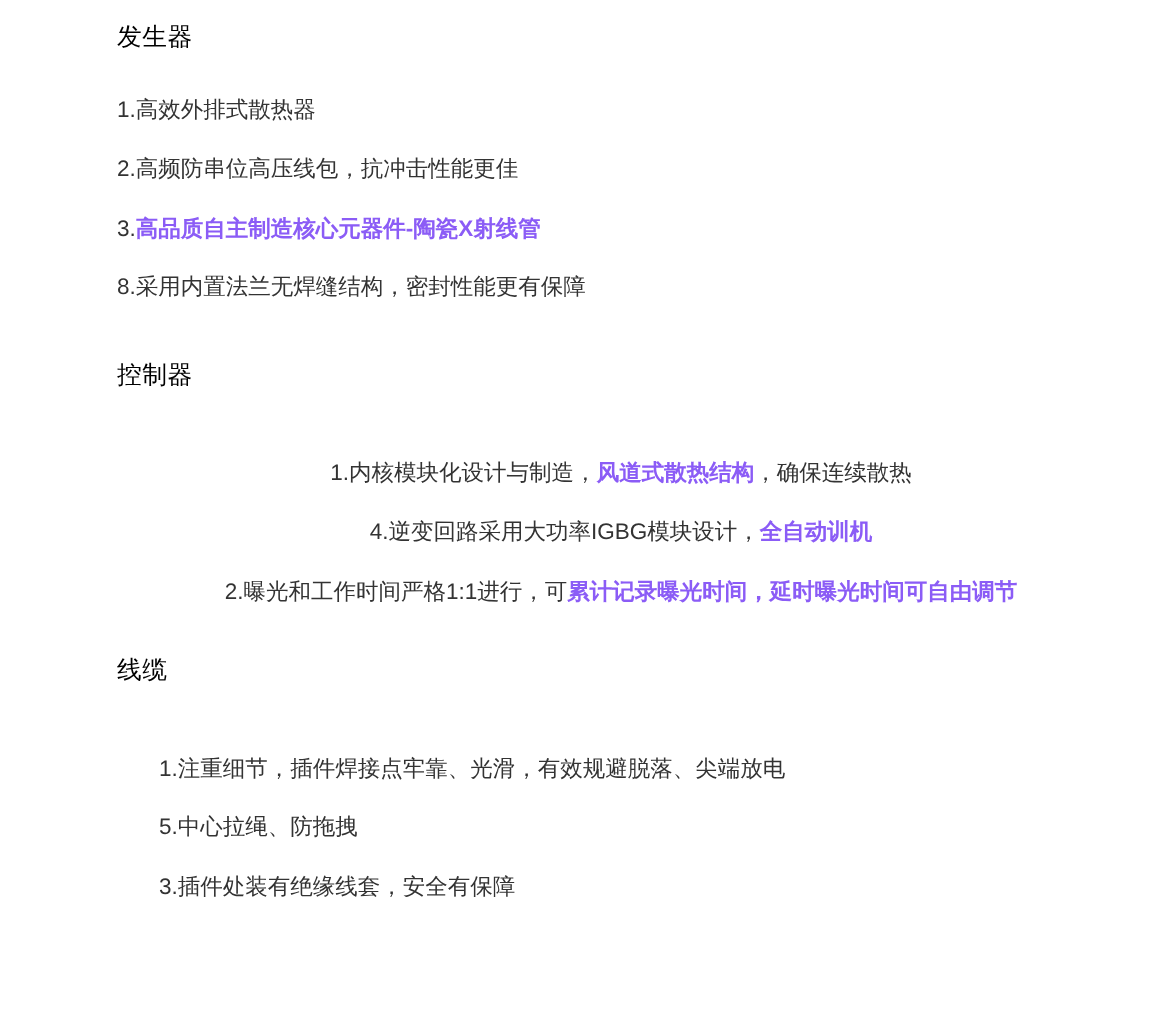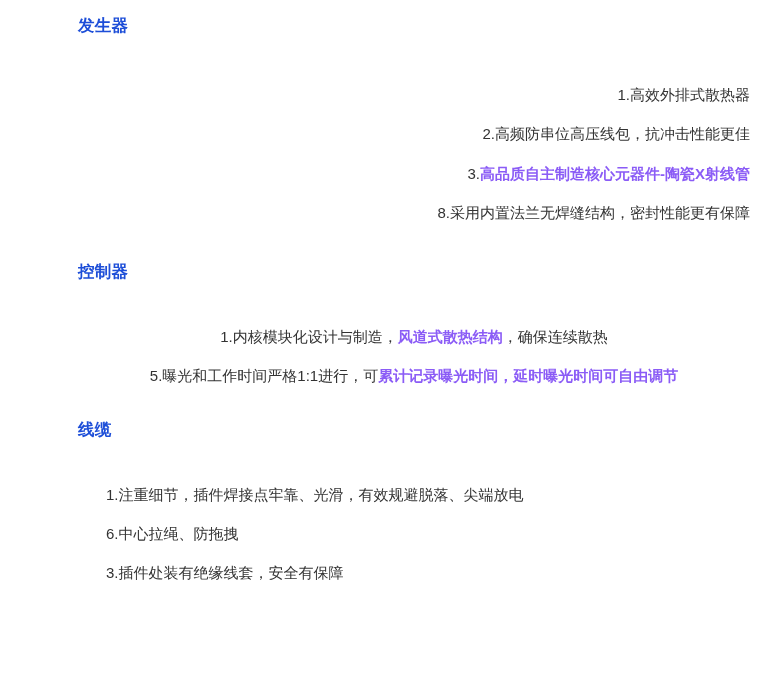--- a/index.html
+++ b/index.html
@@ -18,23 +18,23 @@
     position: relative;
     width: 770px;
     height: 677px;
     box-sizing: border-box;
     padding: 14px 20px 0 78px;
   }
   .section {
     margin: 0;
   }
   .section-title {
-    color: #1d4ed8;
+    color: #000000;
     font-size: 16.5px;
-    font-weight: bold;
+    font-weight: normal;
     line-height: 1.4;
     margin: 0;
     letter-spacing: 0.3px;
   }
   .section-items {
     margin: 0;
     padding: 0;
     list-style: none;
   }
   .item {
@@ -43,21 +43,21 @@
     color: #333333;
     margin: 0;
     white-space: nowrap;
   }
   .item b {
     font-weight: bold;
     color: #8b5cf6;
   }
   
   .sec-generator .section-title { margin-bottom: 0; }
-  .sec-generator .section-items { margin-top: 46px; text-align: right; }
+  .sec-generator .section-items { margin-top: 25px; }
   .sec-generator .item { margin-bottom: 16px; }
 
   .sec-controller { margin-top: 36px; }
   .sec-controller .section-items { margin-top: 42px; }
   .sec-controller .item { margin-bottom: 16px; text-align: center; }
 
   .sec-cable { margin-top: 30px; }
   .sec-cable .section-items { margin-top: 42px; }
   .sec-cable .item { margin-bottom: 16px; margin-left: 28px; }
 </style>
@@ -73,27 +73,28 @@
       <li class="item"><span>2.高频防串位高压线包，抗冲击性能更佳</span></li>
       <li class="item"><span>3.</span><b>高品质自主制造核心元器件-陶瓷X射线管</b></li>
       <li class="item"><span>8.采用内置法兰无焊缝结构，密封性能更有保障</span></li>
     </ul>
   </section>
 
   <section class="section sec-controller">
     <h2 class="section-title">控制器</h2>
     <ul class="section-items">
       <li class="item"><span>1.内核模块化设计与制造，</span><b>风道式散热结构</b><span>，确保连续散热</span></li>
-      <li class="item"><span>5.曝光和工作时间严格1:1进行，可</span><b>累计记录曝光时间，延时曝光时间可自由调节</b><span></span></li>
+      <li class="item"><span>4.逆变回路采用大功率IGBG模块设计，</span><b>全自动训机</b><span></span></li>
+      <li class="item"><span>2.曝光和工作时间严格1:1进行，可</span><b>累计记录曝光时间，延时曝光时间可自由调节</b><span></span></li>
     </ul>
   </section>
 
   <section class="section sec-cable">
     <h2 class="section-title">线缆</h2>
     <ul class="section-items">
       <li class="item"><span>1.注重细节，插件焊接点牢靠、光滑，有效规避脱落、尖端放电</span></li>
-      <li class="item"><span>6.中心拉绳、防拖拽</span></li>
+      <li class="item"><span>5.中心拉绳、防拖拽</span></li>
       <li class="item"><span>3.插件处装有绝缘线套，安全有保障</span></li>
 
     </ul>
   </section>
 
 </div>
 
 </body></html>

